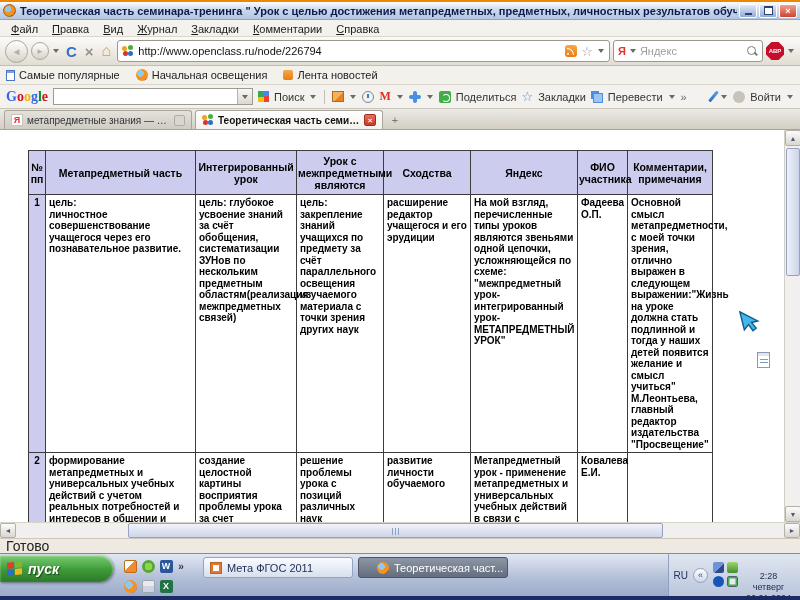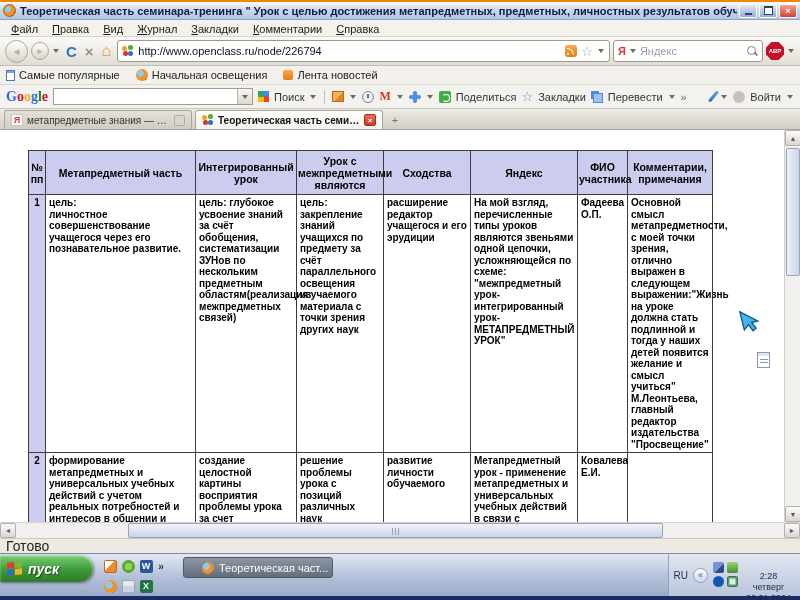--- a/index.html
+++ b/index.html
@@ -154,21 +154,21 @@
   .hthumb { position:absolute; left:112px; top:0; width:535px; height:15px;
     background:linear-gradient(#f2f4f9,#ccd4e8); border:1px solid #96a2c0; border-radius:2px; }
   .hthumb::after { content:""; position:absolute; left:50%; top:4px; width:9px; height:7px;
     margin-left:-4px; background:repeating-linear-gradient(90deg,#8fa0c0 0 1px,transparent 1px 3px); }
   
   .statusbar { height:15px; background:#eeeae1; border-top:1px solid #ccc8bd;
     font-size:14px; color:#222; display:flex; align-items:center; padding-left:6px; }
   
   .taskbar { height:47px; background:linear-gradient(#e2e8f3,#b4c0d9 55%,#9cabca);
     border-top:1px solid #7d8cae; border-bottom:4px solid #1b2b66; display:flex; align-items:flex-start; }
-  .startbtn { height:27px; width:93px; margin-top:1px; border-radius:0 14px 14px 0;
+  .startbtn { height:27px; width:113px; margin-top:1px; border-radius:0 14px 14px 0;
     background:linear-gradient(#7bcf76,#3e9a39 55%,#2c7a28); display:flex; align-items:center;
     padding:0 10px 0 7px; gap:6px; box-shadow:inset 0 1px 2px rgba(255,255,255,.6),1px 1px 3px rgba(0,0,0,.45); flex:none; }
   .winflag { width:15px; height:13px; display:grid; grid-template-columns:7px 7px; grid-auto-rows:6px;
     gap:1px; transform:skewY(-6deg); flex:none; }
   .winflag i:nth-child(1){ background:#e23d2c; } .winflag i:nth-child(2){ background:#7db72f; }
   .winflag i:nth-child(3){ background:#2f6fc0; } .winflag i:nth-child(4){ background:#f0b81d; }
   .start-label { color:#fff; font-weight:bold; font-style:italic; font-size:14px;
     text-shadow:1px 1px 1px rgba(0,0,0,.5); }
   .quicklaunch { display:grid; grid-template-columns:repeat(3,18px) 12px; grid-auto-rows:20px;
     align-items:center; justify-items:center; margin:2px 0 0 8px; flex:none; }
@@ -414,20 +414,24 @@
     <span class="ql ql-desktop"></span>
     <span class="ql ql-green"></span>
     <span class="ql ql-word">W</span>
     <span class="ql-chev">»</span>
     <span class="ql ql-ff"></span>
     <span class="ql ql-notes"></span>
     <span class="ql ql-excel">X</span>
     <span></span>
   </div>
   <div class="taskbtns">
+    <div class="taskbtn inactive">
+      <span class="ppt-icon"></span>
+      <span>Мета ФГОС 2011</span>
+    </div>
     <div class="taskbtn active">
       <span class="ff-mini"></span>
       <span>Теоретическая част...</span>
     </div>
   </div>
   <div class="tray">
     <span class="lang-ind">RU</span>
     <span class="tray-chev">«</span>
     <span class="tray-icons">
       <span class="ti ti-net"></span>

